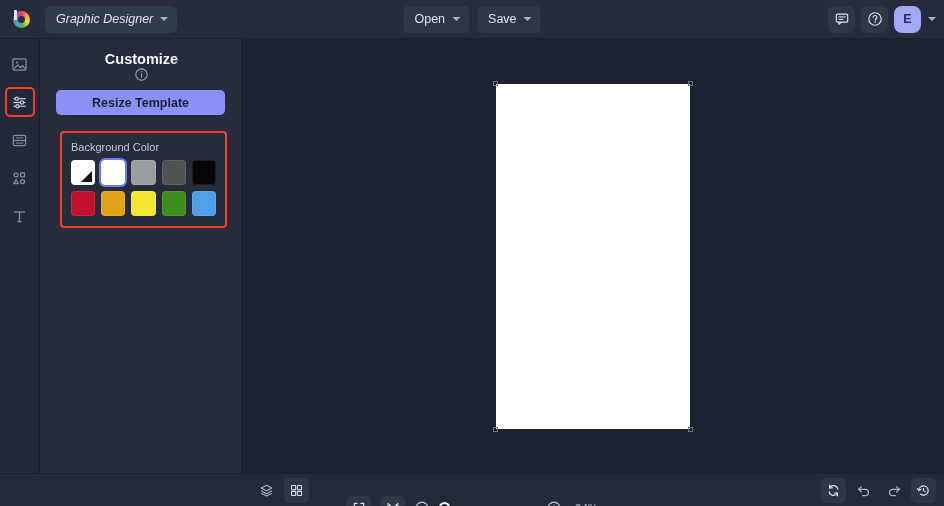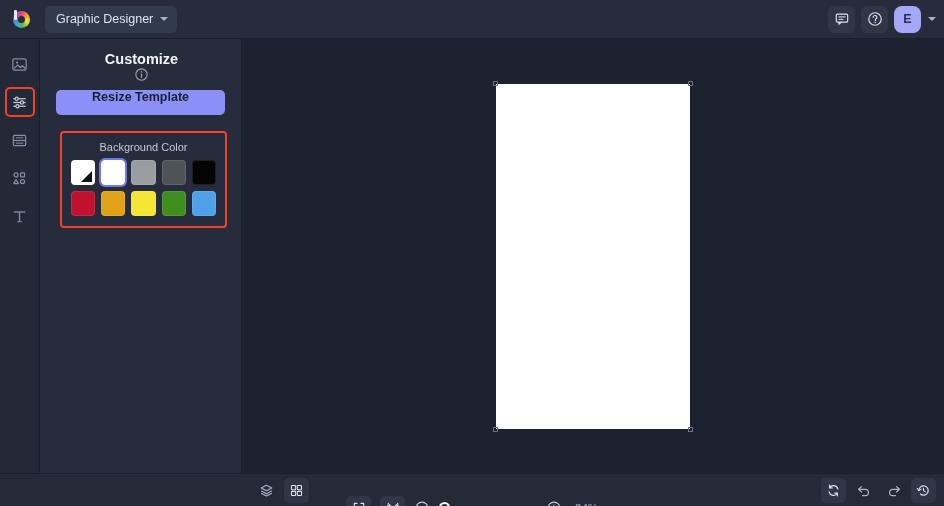--- a/index.html
+++ b/index.html
@@ -38,20 +38,21 @@
     position: absolute; left: 6px; top: 4px;
     width: 2.5px; height: 10px; background: #e6e8f0; border-radius: 1px;
   }
   .proj-btn {
     margin-left: 11px; height: 27px;
     background: #323a4d; border-radius: 5px;
     display: flex; align-items: center; gap: 7px;
     padding: 0 9px 0 11px;
     color: #dfe2ec; font-size: 12.5px;
     cursor: pointer;
+    font-style: italic;
   }
   .chev {
     width: 0; height: 0;
     border-left: 4px solid transparent; border-right: 4px solid transparent;
     border-top: 4.5px solid #aeb4c6;
   }
   .center-group {
     position: absolute; left: 50%; transform: translateX(-50%);
     display: flex; gap: 8px; align-items: center;
   }
@@ -108,33 +109,33 @@
   }
   .panel-head {
     display: flex; align-items: center; justify-content: space-between;
     padding: 0 14px 0 16px; height: 24px; flex-direction: column;
   }
   .panel-title { color: #f0f2f8; font-size: 14.5px; font-weight: bold; }
   .resize-btn {
     margin: 15px 16px 0 16px;
     height: 25px; border-radius: 5px;
     background: #8b90f7; color: #1d2030;
-    display: flex; align-items: flex-start; justify-content: center;
+    display: flex; align-items: center; justify-content: center;
     font-size: 12.5px; font-weight: bold; cursor: pointer;
   }
   .dims {
     text-align: center; color: #9fa6ba; font-size: 11.5px;
     margin-top: 8px;
   }
   .bg-group {
     margin: 16px 14px 0 20px;
     border: 2px solid #f4402a; border-radius: 4px;
     padding: 8px 9px 10px 9px;
   }
-  .bg-label { color: #c3c8d6; font-size: 11px; margin-bottom: 7px; text-align: center; }
+  .bg-label { color: #c3c8d6; font-size: 11px; margin-bottom: 7px; }
   .sw-row { display: flex; gap: 6px; margin-bottom: 6px; }
   .sw-row:last-child { margin-bottom: 0; }
   .sw {
     width: 25px; height: 25px; border-radius: 4px;
     cursor: pointer; position: relative;
     border: 1px solid rgba(255,255,255,0.10);
   }
   .sw.sel { box-shadow: 0 0 0 2px #6f7ae8; border-color: #ffffff; }
   .sw.diag::after {
     content: ""; position: absolute; right: 2px; bottom: 2px;
@@ -203,20 +204,30 @@
     <div class="logo">
       <div class="logo-ring"></div>
       <div class="logo-stem"></div>
     </div>
 
     <div class="proj-btn">
       <span>Graphic Designer</span>
       <span class="chev"></span>
     </div>
 
+    <div class="center-group">
+      <div class="menu-btn">
+        <span>Open</span>
+        <span class="chev"></span>
+      </div>
+      <div class="menu-btn">
+        <span>Save</span>
+        <span class="chev"></span>
+      </div>
+    </div>
 
     <div class="right-group">
       <div class="icon-btn">
         <svg width="14" height="14" viewBox="0 0 16 16">
           <rect x="1.5" y="2.5" width="13" height="9" rx="1.2" fill="none" stroke="#dfe2ec" stroke-width="1.3"></rect>
           <path d="M4.5 11.5 L4.5 14 L7.5 11.5" fill="none" stroke="#dfe2ec" stroke-width="1.3" stroke-linejoin="round"></path>
           <line x1="4" y1="5.6" x2="12" y2="5.6" stroke="#dfe2ec" stroke-width="1.2"></line>
           <line x1="4" y1="8.4" x2="9.5" y2="8.4" stroke="#dfe2ec" stroke-width="1.2"></line>
         </svg>
       </div>

